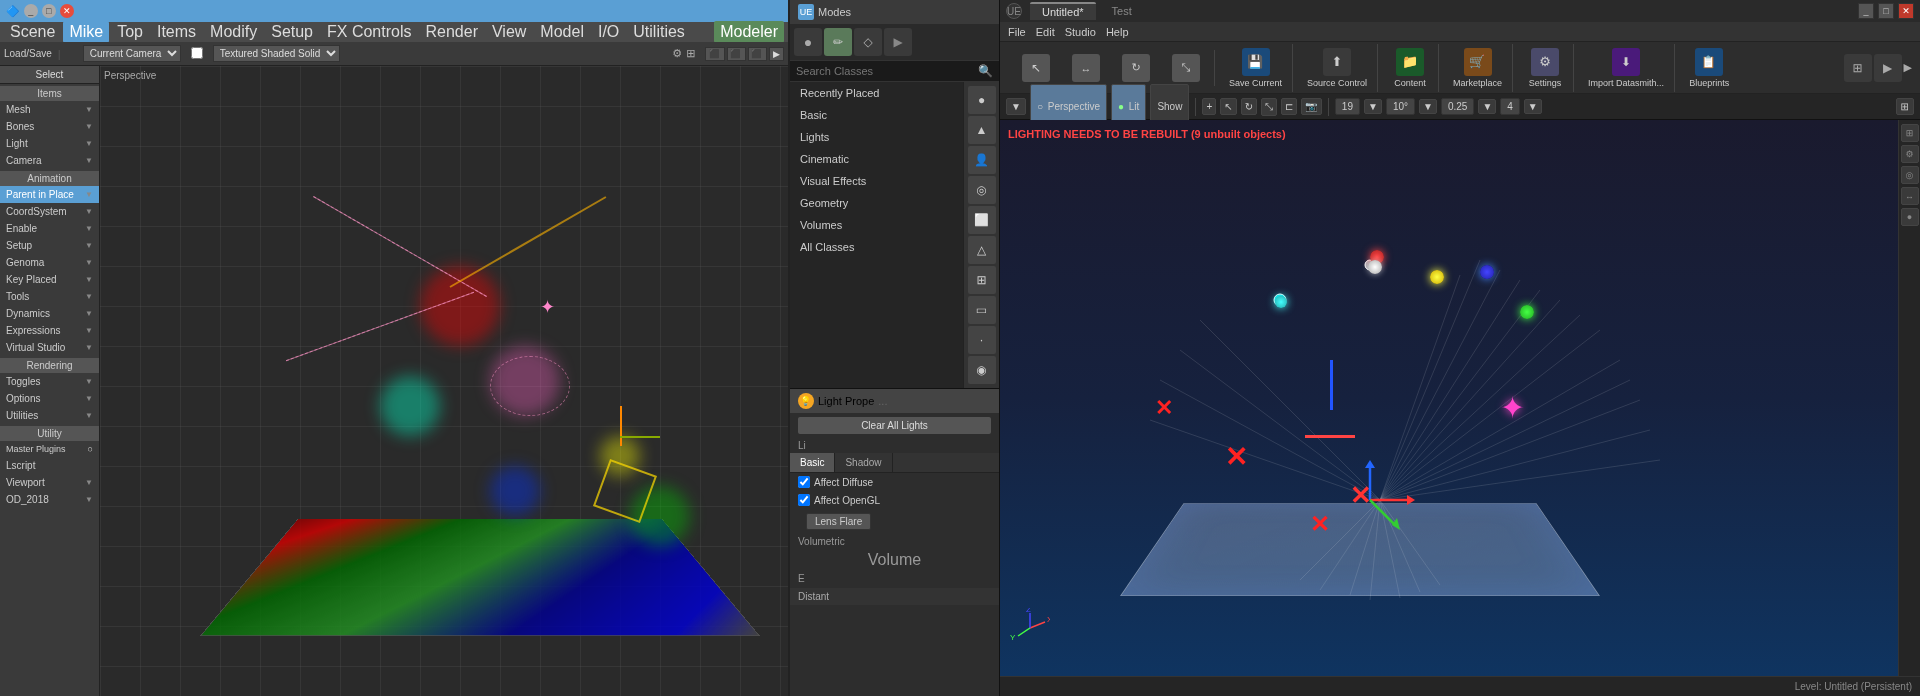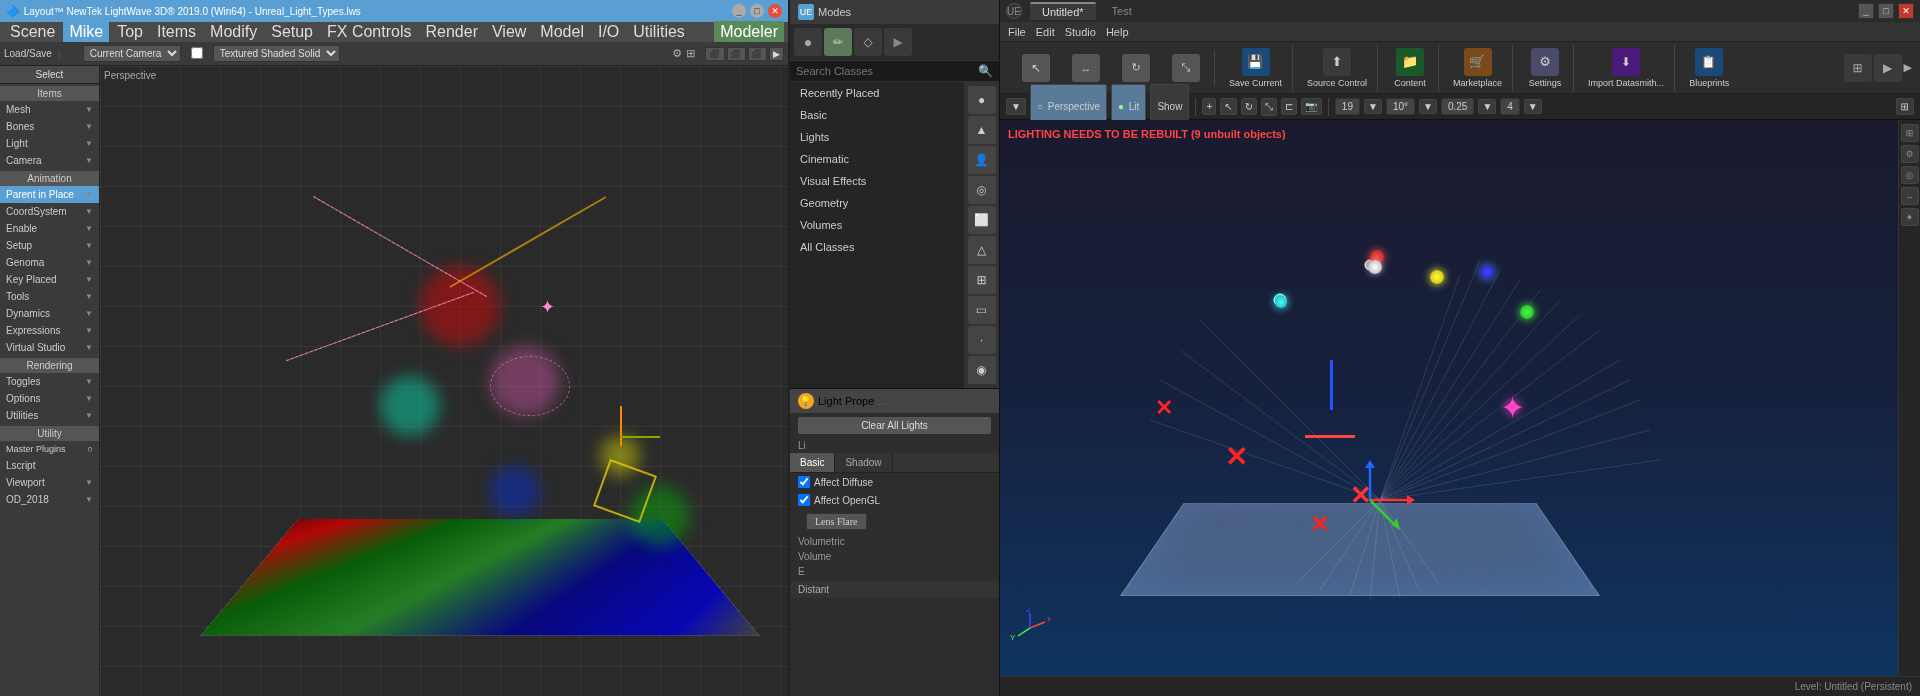--- a/index.html
+++ b/index.html
@@ -332,21 +332,20 @@
       background: #555;
       color: #ccc;
       border: none;
       padding: 2px 6px;
       font-size: 10px;
       cursor: pointer;
       border-radius: 2px;
       width: 100%;
       text-align: right;
       margin: 2px 8px;
-      font-family: Liberation Serif, serif;
     }
 
     .distant-label {
       color: #aaa;
       font-size: 10px;
       padding: 3px 8px;
       background: #333;
       margin-top: 2px;
     }
 
@@ -592,21 +591,20 @@
       cursor: pointer;
     }
   </style>
 </head>
 <body>
 
 <div id="lightwave-panel">
 
   <div id="lw-titlebar">
     <span style="margin-right:4px;">🔷</span>
-    <span style="font-size:10px; flex:1;">Layout™ NewTek LightWave 3D® 2019.0 (Win64) - Unreal_Light_Types.lws</span>
     <div id="lw-titlebar-btns">
       <span>_</span>
       <span>□</span>
       <span style="background:#e74c3c; color:white;">✕</span>
     </div>
   </div>
 
   <div id="lw-menubar">
     <div class="menu-item">Scene</div>
     <div class="menu-item active">Mike</div>
@@ -868,21 +866,21 @@
         <input type="checkbox" checked="" style="">
         <span>Affect OpenGL</span>
       </label>
     </div>
 
     <div style="padding:2px 8px;">
       <button class="prop-btn" style="background:#555; color:#ccc; border:1px solid #333; padding:2px 8px; font-size:10px; cursor:pointer; border-radius:2px; width:auto;">Lens Flare</button>
     </div>
 
     <div style="padding:2px 8px; color:#999; font-size:10px;">Volumetric</div>
-    <div style="padding:2px 8px; color:#999; font-size:10px;">Volume</div>
+    <div style="padding:2px 8px; color:#999; font-size:16px;text-align:center;">Volume</div>
     <div style="padding:2px 8px; color:#999; font-size:10px;">E</div>
 
     <div class="distant-label">Distant</div>
   </div>
 </div>
 
 <div id="unreal-panel">
 
   <div id="ue-titlebar">
     <div id="ue-logo">UE</div>

